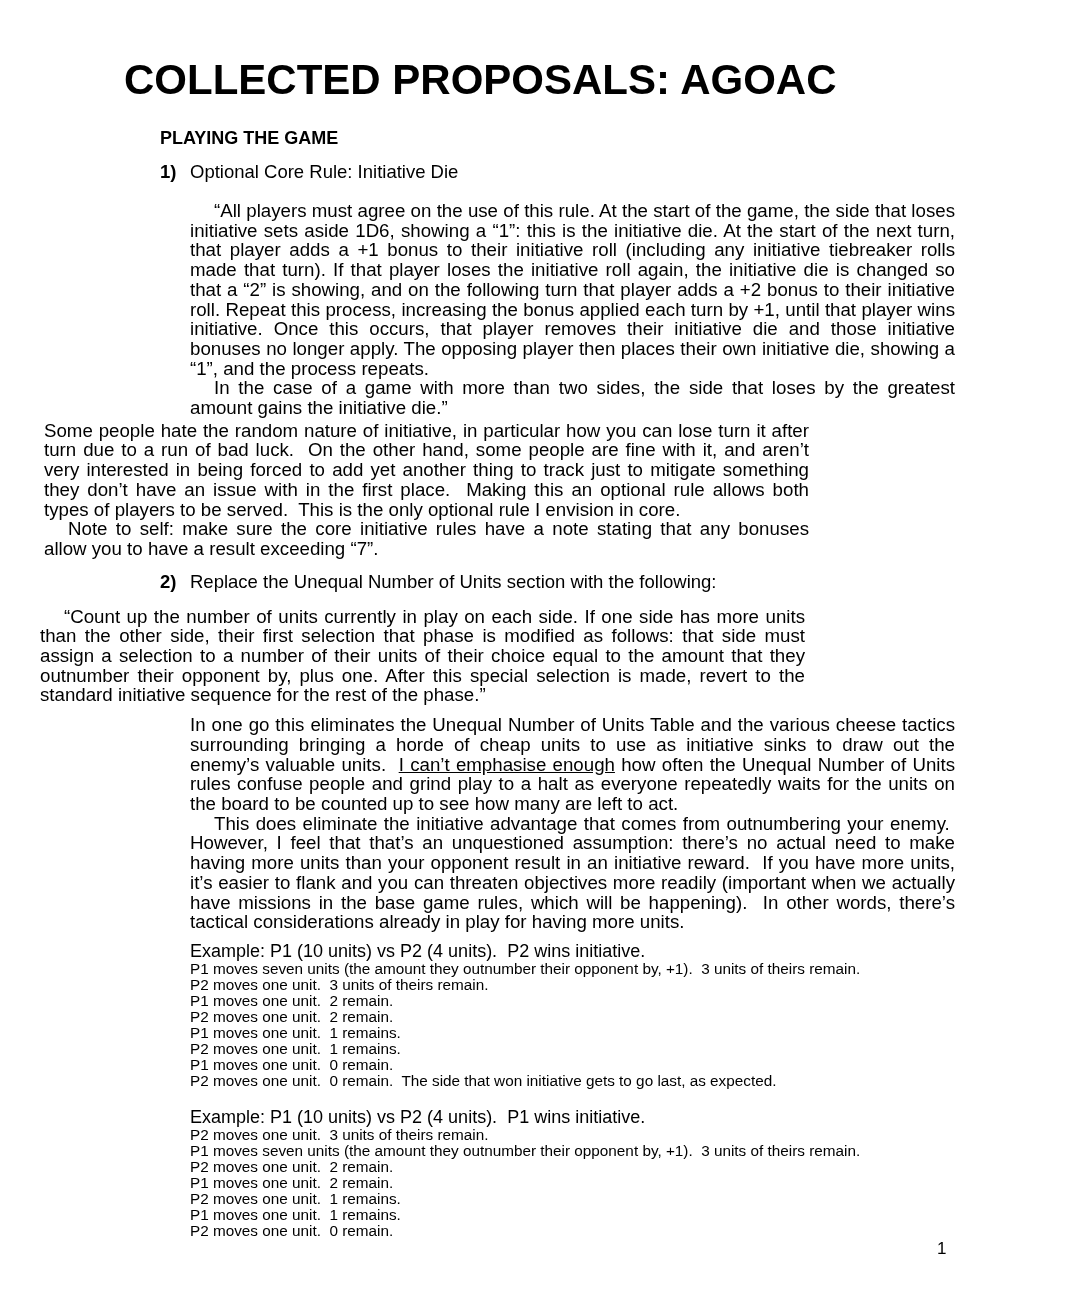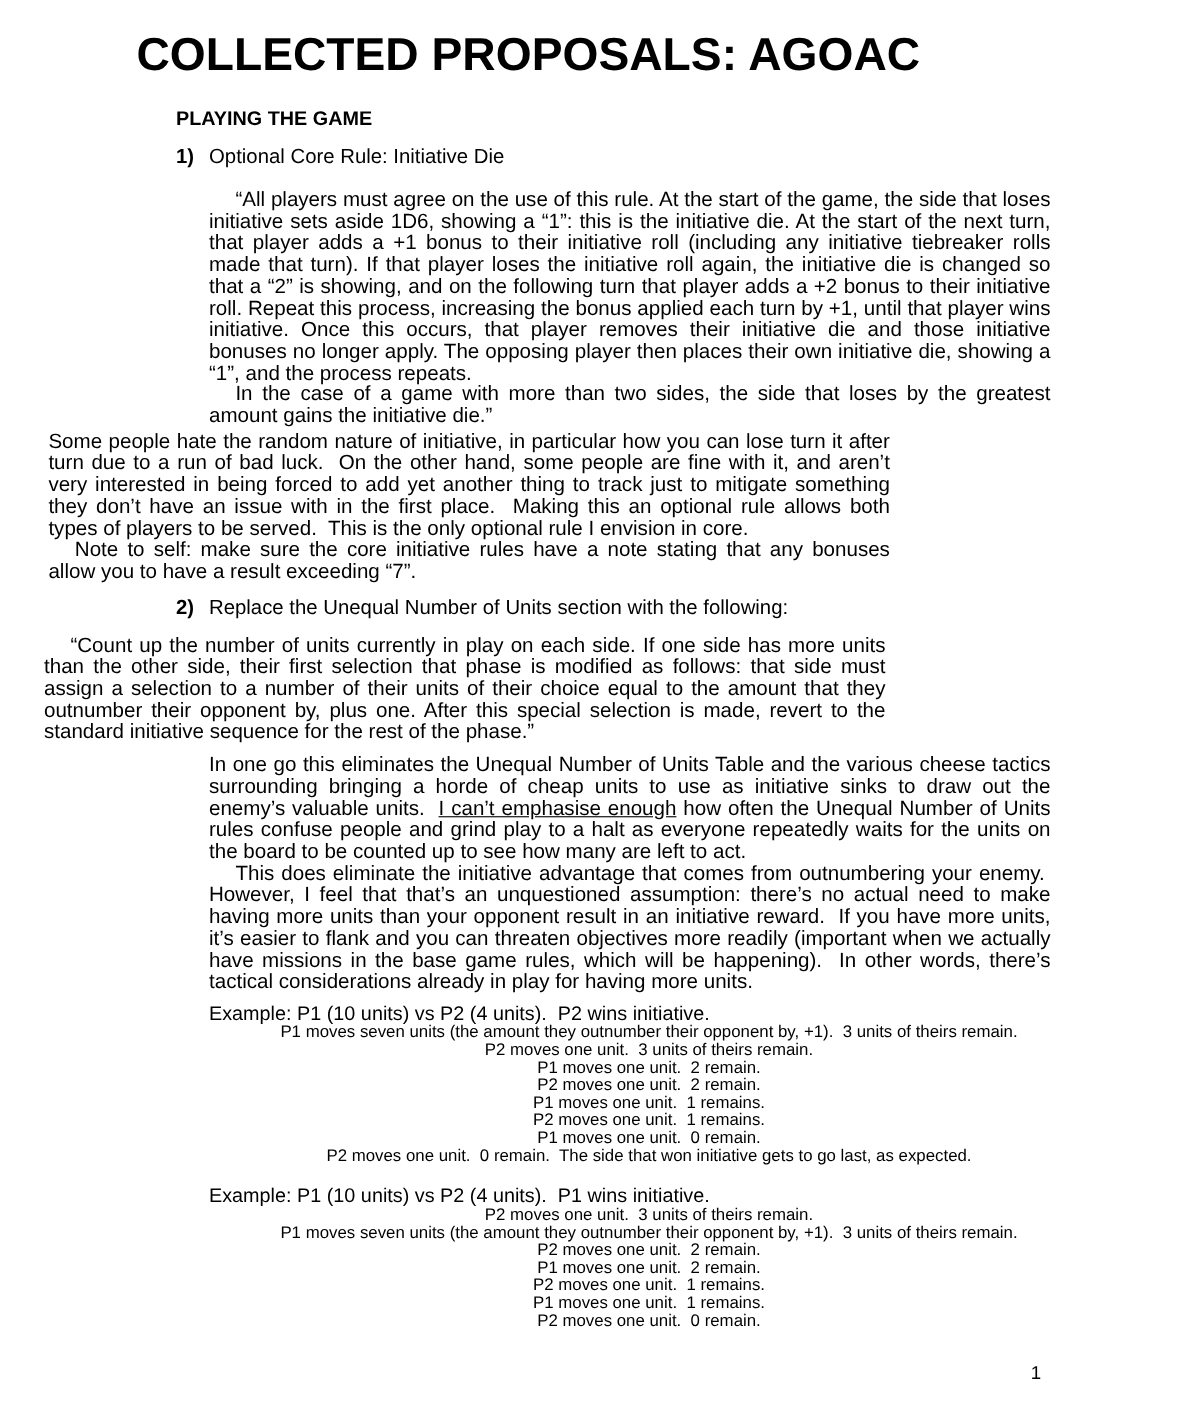--- a/index.html
+++ b/index.html
@@ -9,21 +9,21 @@
   }
   .page {
     position: relative;
     width: 1080px;
     height: 1292px;
     background: #ffffff;
     color: #000000;
     font-family: "Liberation Sans", "DejaVu Sans", sans-serif;
     overflow: hidden;
     box-sizing: border-box;
-    padding-top: 28px;
+    padding-top: 58px;
   }
   h1.doc-title {
     margin: 0 0 0 124px;
     font-size: 42px;
     line-height: 44px;
     font-weight: bold;
     letter-spacing: 0;
   }
   h2.section-heading {
     margin: 26px 11px 0 160px;
@@ -62,21 +62,20 @@
   .example { margin-left: 190px; width: 800px; }
   .example-1 { margin-top: 9px; }
   .example-2 { margin-top: 18px; }
   .example .ex-heading {
     font-size: 18px;
     line-height: 20px;
   }
   .example .ex-line {
     font-size: 15.3px;
     line-height: 16px;
-    text-align: center;
   }
   .page-number {
     position: absolute;
     top: 1240px;
     left: 937px;
     font-size: 17px;
     line-height: 18px;
   }
 </style>
 </head>

